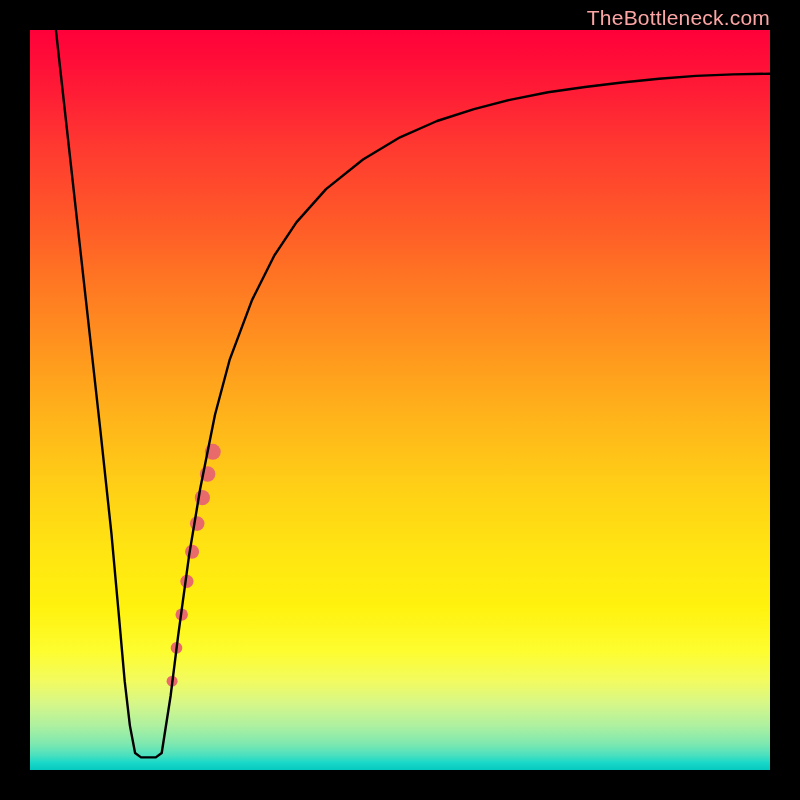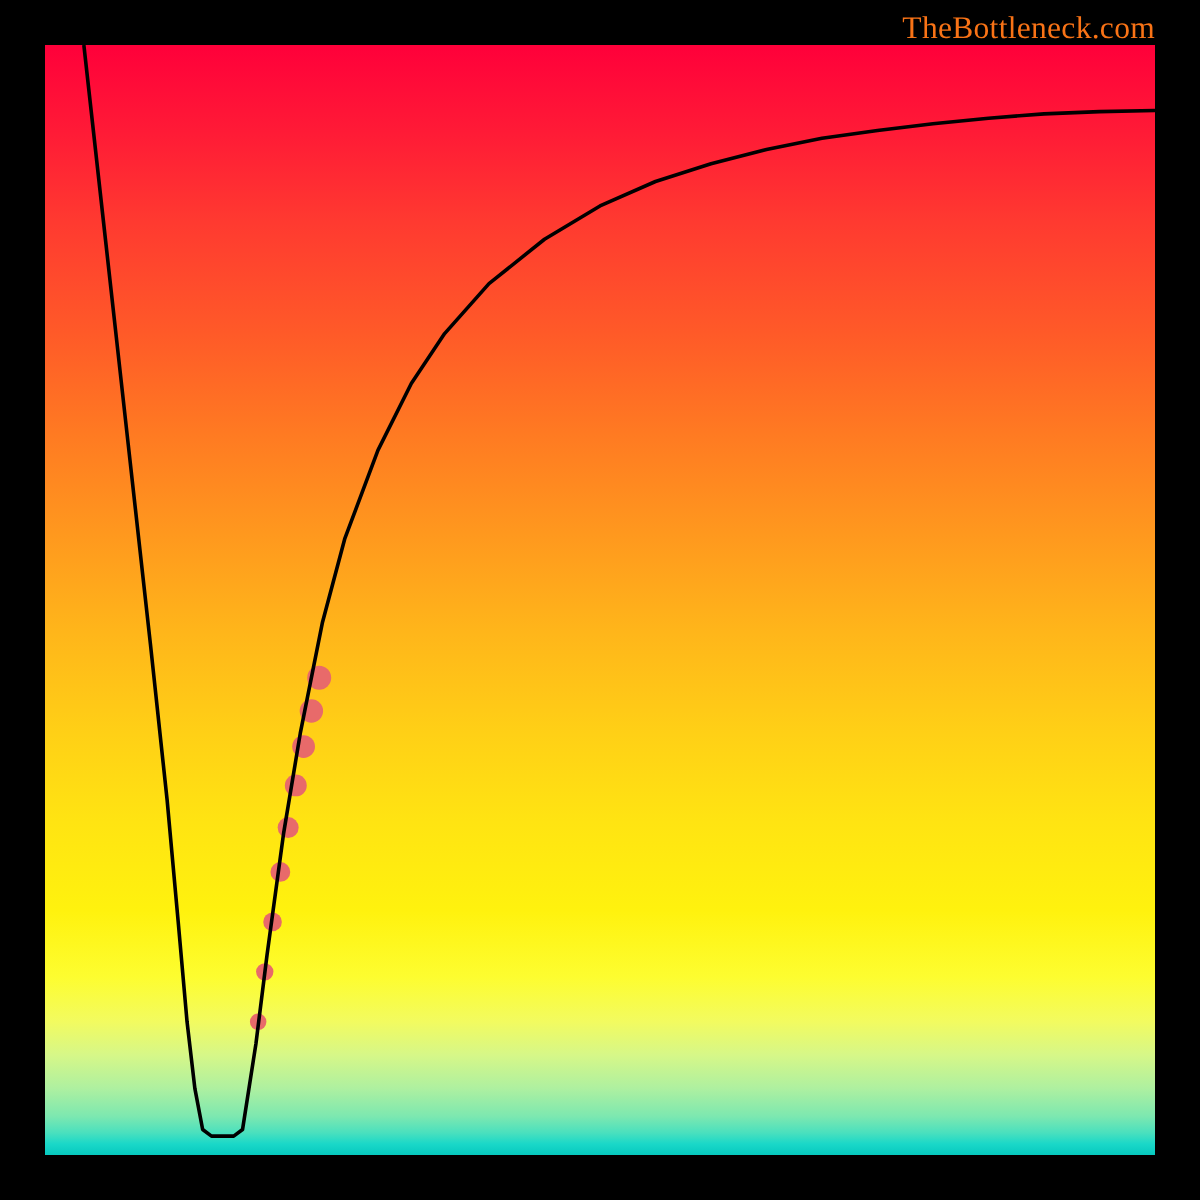--- a/index.html
+++ b/index.html
@@ -20,21 +20,21 @@
       #fdfd30 84%,
       #f2fb60 88%,
       #d6f788 91%,
       #aef0a0 94%,
       #7de8b0 96.5%,
       #4ae0be 98%,
       #1ad8c8 99%,
       #06c9bf 100%);
   }
   .curve{position:absolute;left:0;top:0;}
-  .watermark{position:absolute;top:6px;right:30px;color:#f97316;font-size:21px;letter-spacing:.2px;font-family:Liberation Serif, serif;}
+  .watermark{position:absolute;top:6px;right:30px;color:#fca5a5;font-size:21px;letter-spacing:.2px;}
 </style>
 </head>
 <body>
 
 <div class="frame">
   <div class="plot">
     <div class="gradient"></div>
     <svg class="curve" width="740" height="740" viewBox="0 0 740 740">
       <g id="dots-group">
           <circle cx="142.1" cy="651.2" r="5.5" fill="#e86a6a"></circle>

